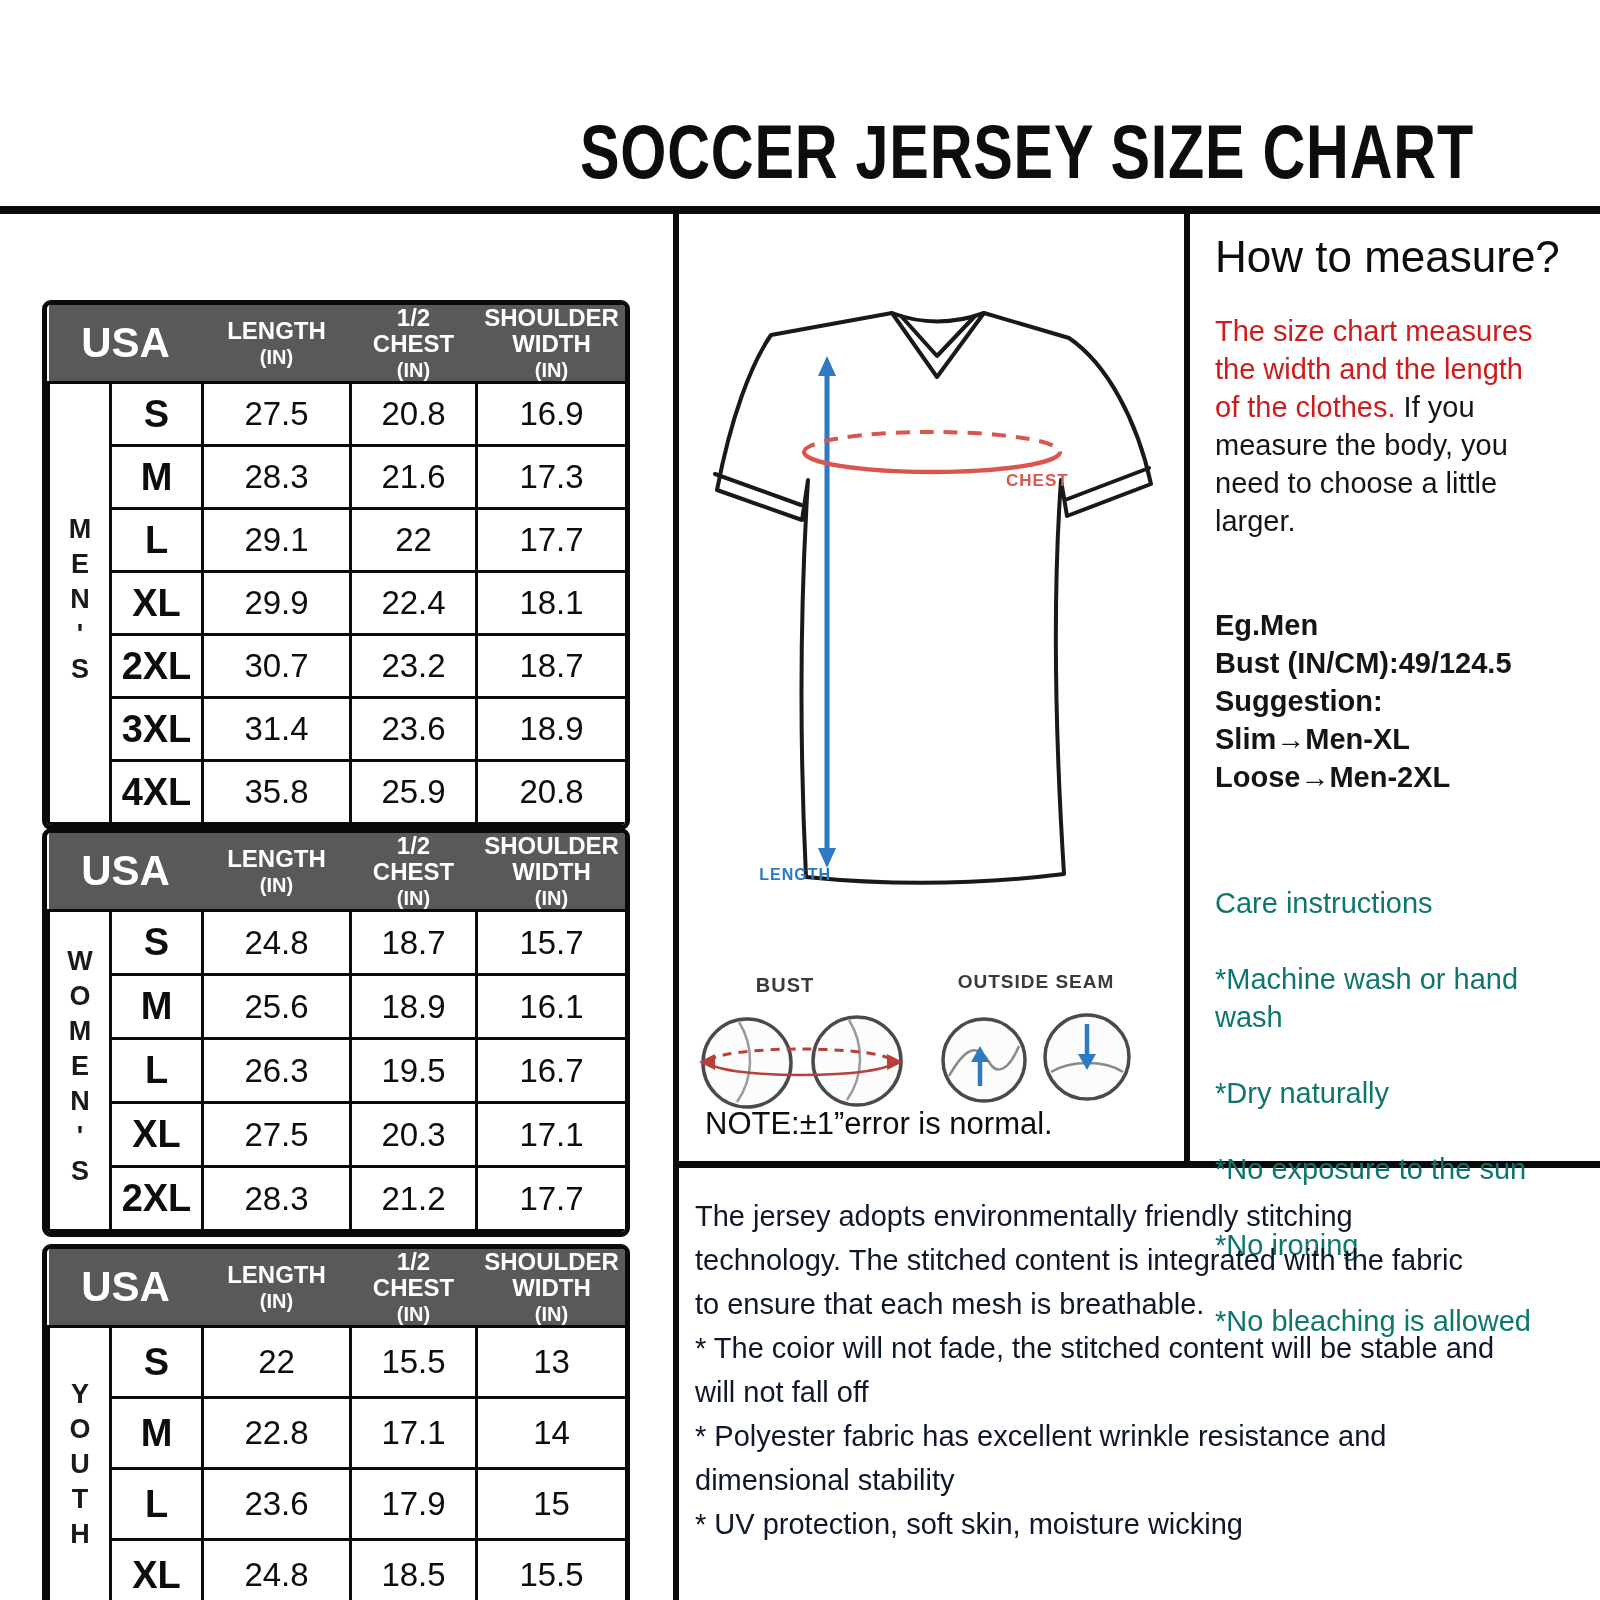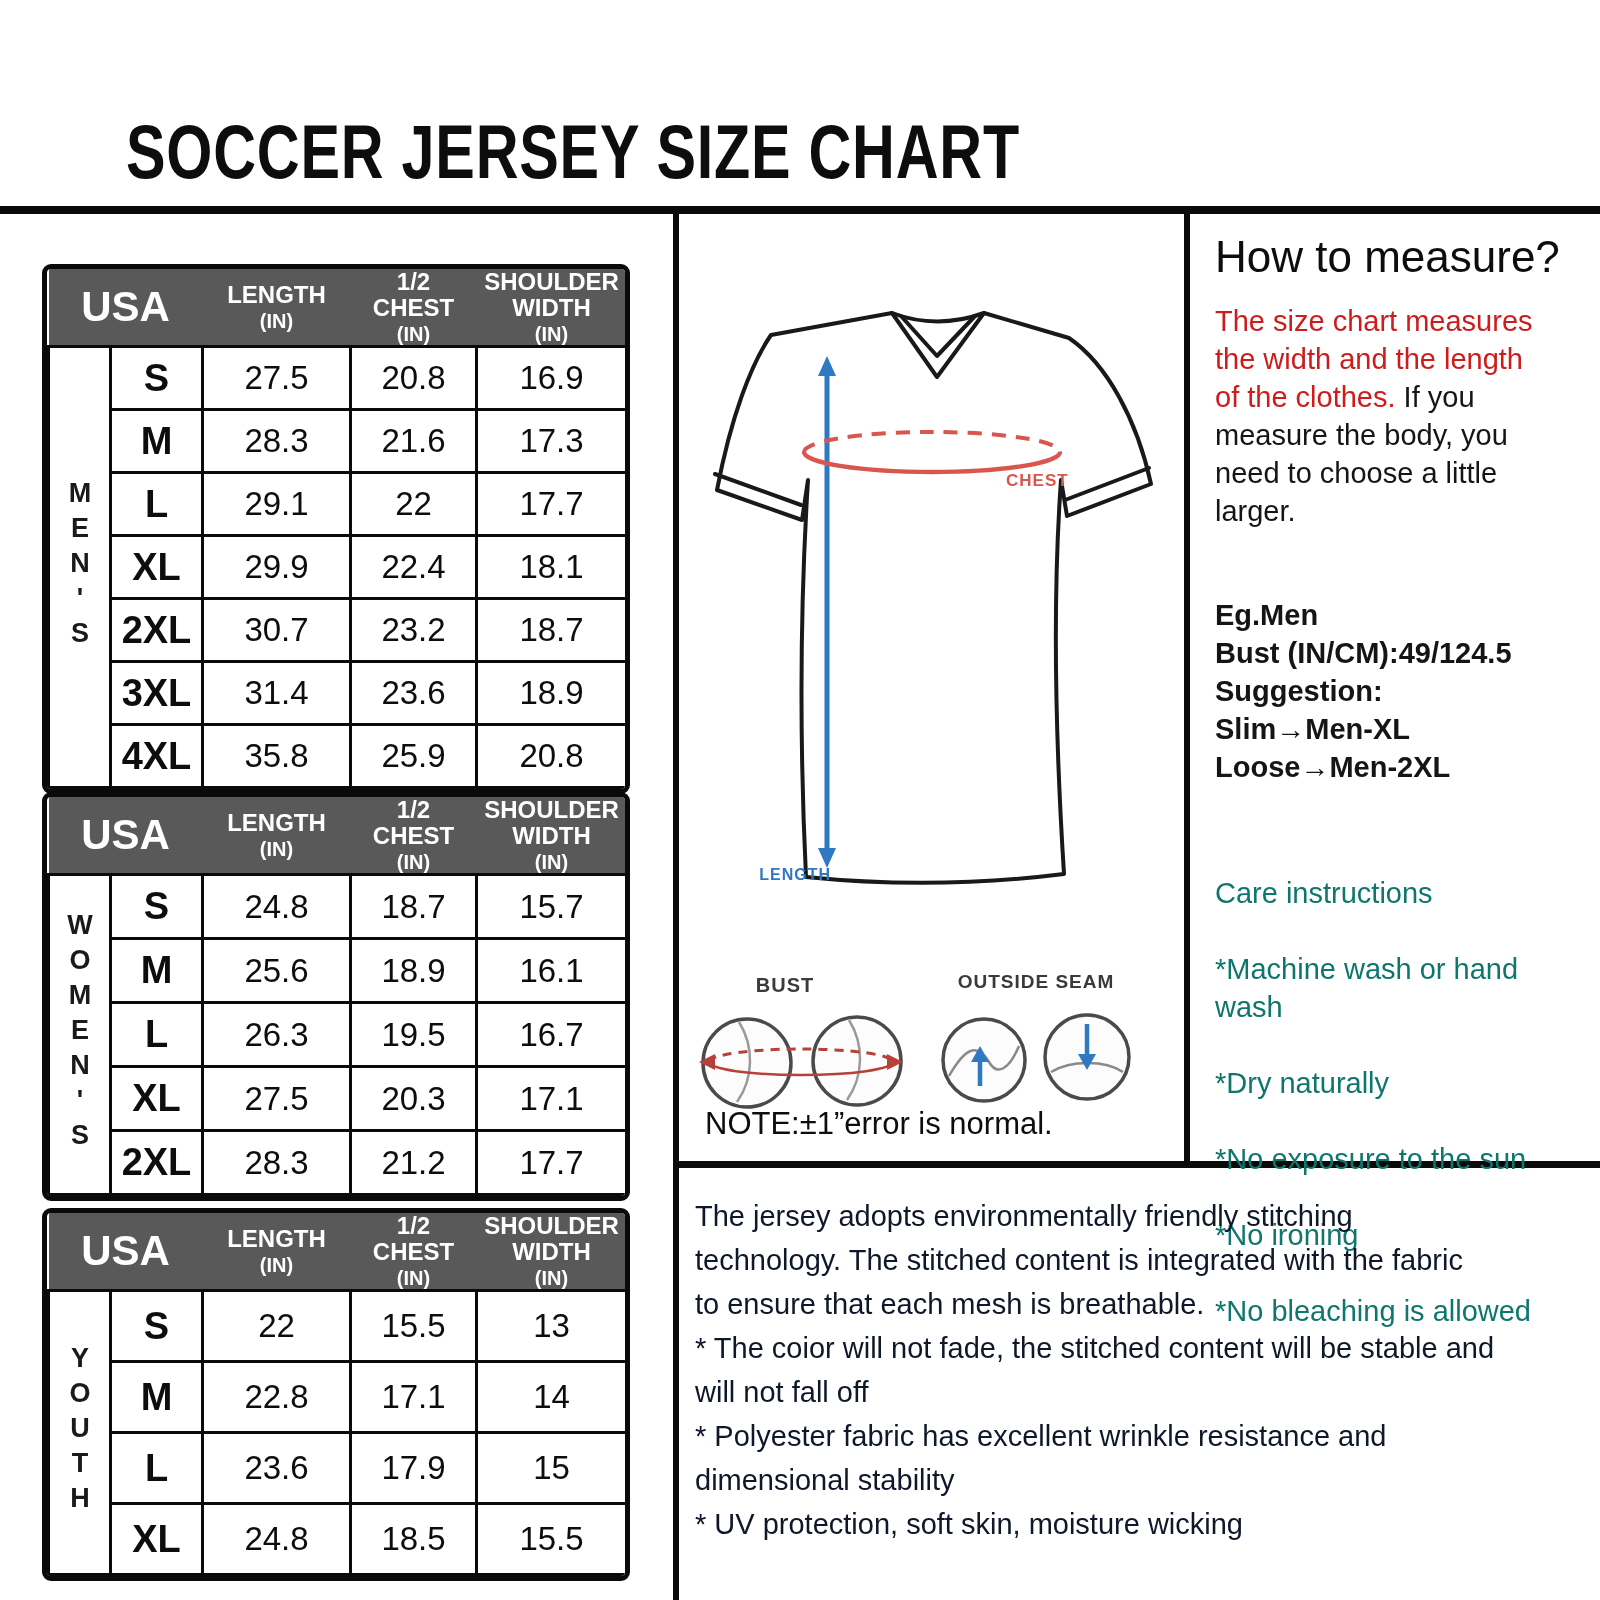--- a/index.html
+++ b/index.html
@@ -1,32 +1,32 @@
 <!DOCTYPE html>
 <html><head>
 <meta charset="utf-8">
 <style>
   html,body{margin:0;padding:0;background:#fff;}
   #canvas{position:relative;width:1600px;height:1600px;background:#ffffff;
           font-family:"Liberation Sans",sans-serif;color:#111;overflow:hidden;}
 
   
-  .title{position:absolute;left:0;top:108px;width:1600px;text-align:left;}
+  .title{position:absolute;left:0;top:108px;width:1600px;text-align:right;}
   .title span{display:inline-block;font-size:76px;font-weight:700;letter-spacing:1px;
               transform:scaleX(.78);transform-origin:center;white-space:nowrap;color:#0d0d0d;}
 
   
   .rule{position:absolute;background:#0a0a0a;}
   #rule-top{left:0;top:206px;width:1600px;height:8px;}
   #divider-1{left:673px;top:206px;width:6px;height:1394px;}
   #divider-2{left:1184px;top:206px;width:6px;height:962px;}
   #rule-mid{left:673px;top:1161px;width:927px;height:7px;}
 
   
-  .tbl-wrap{position:absolute;left:42px;width:578px;border:5px solid #0a0a0a;border-radius:9px;overflow:hidden;background:#fff;}
+  .tbl-wrap{position:absolute;left:42px;width:578px;border:5px solid #0a0a0a;border-radius:9px;overflow:hidden;background:#fff;margin-top:36px;}
   #tbl-mens{top:264px;}  #tbl-womens{top:792px;}  #tbl-youth{top:1208px;}
   table.size-table{border-collapse:collapse;table-layout:fixed;width:100%;}
   .size-table th,.size-table td{padding:0;text-align:center;vertical-align:middle;}
   .size-table thead th{background:#595959;color:#fff;border:none;border-bottom:3px solid #0a0a0a;height:76px;}
   th.usa{font-size:42px;font-weight:700;}
   th.col .cmain{display:block;font-size:24px;font-weight:700;line-height:26px;white-space:pre-line;}
   th.col .cunit{display:block;font-size:20px;font-weight:700;line-height:22px;margin-top:2px;}
   .size-table tbody td{border:3px solid #0a0a0a;background:#fff;}
   td.grp{width:62px;}
   .vlabel{display:inline-block;writing-mode:vertical-rl;text-orientation:upright;
@@ -34,21 +34,21 @@
   td.size{font-size:38px;font-weight:700;color:#0d0d0d;}
   td.num{font-size:33px;font-weight:400;color:#0d0d0d;}
   .t1 tbody td{height:60px;} .t2 tbody td{height:61px;} .t3 tbody td{height:68px;}
 
   
   #diagram-svg{position:absolute;left:679px;top:212px;}
 
   
   .right-col{position:absolute;left:1215px;top:232px;width:382px;}
   .htm-heading{font-size:44px;font-weight:400;color:#0d0d0d;}
-  .intro{margin:20px 0 0 0;font-size:29px;line-height:38px;white-space:pre-line;color:#151515;}
+  .intro{margin:30px 0 0 0;font-size:29px;line-height:38px;white-space:pre-line;color:#151515;}
   .intro .red{color:#ce1c1c;}
   .eg{margin-top:66px;font-size:29px;line-height:38px;color:#151515;font-weight:bold;}
   .care{margin-top:50px;font-size:29px;line-height:38px;white-space:pre-line;color:#0f766e;}
 
   
   .bottom-box{position:absolute;left:679px;top:1168px;width:905px;padding:26px 0 0 16px;}
   .bottom-box p{margin:0;font-size:29px;line-height:44px;white-space:pre-line;color:#0f172a;}
 </style>
 </head>
 <body>

